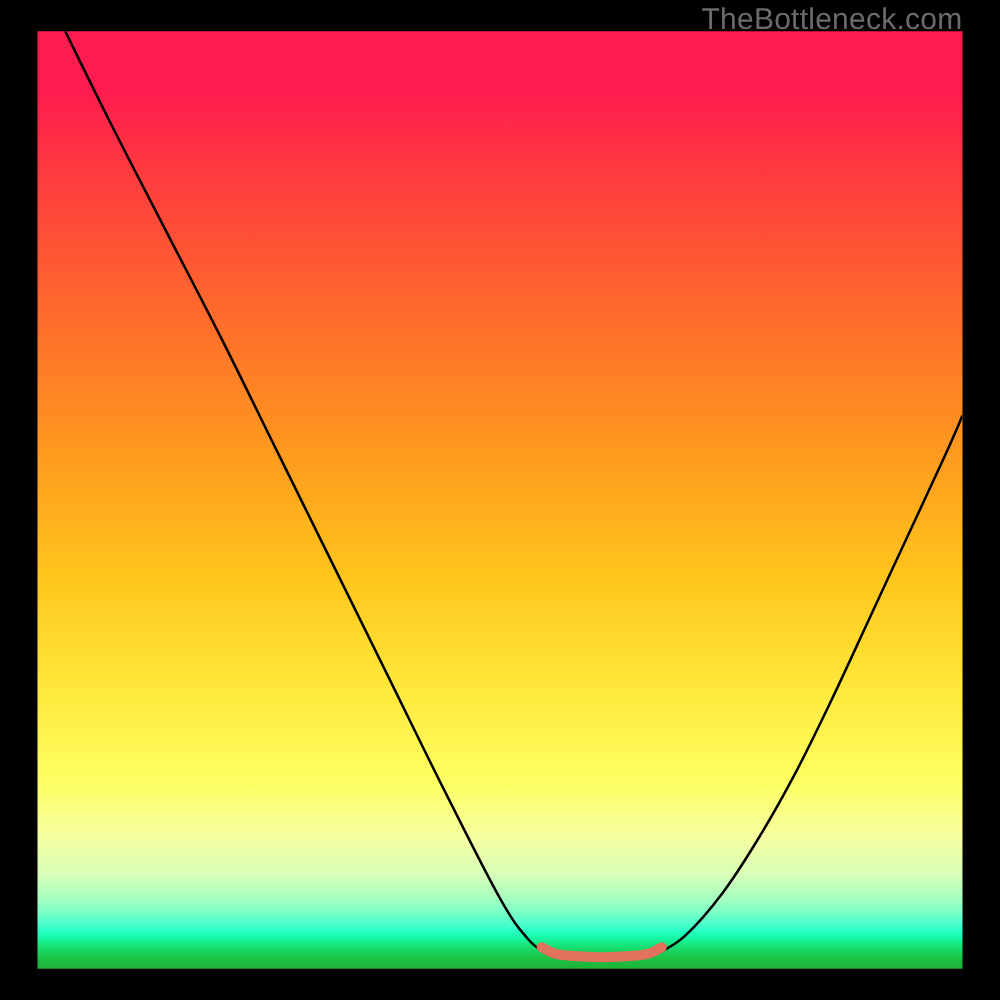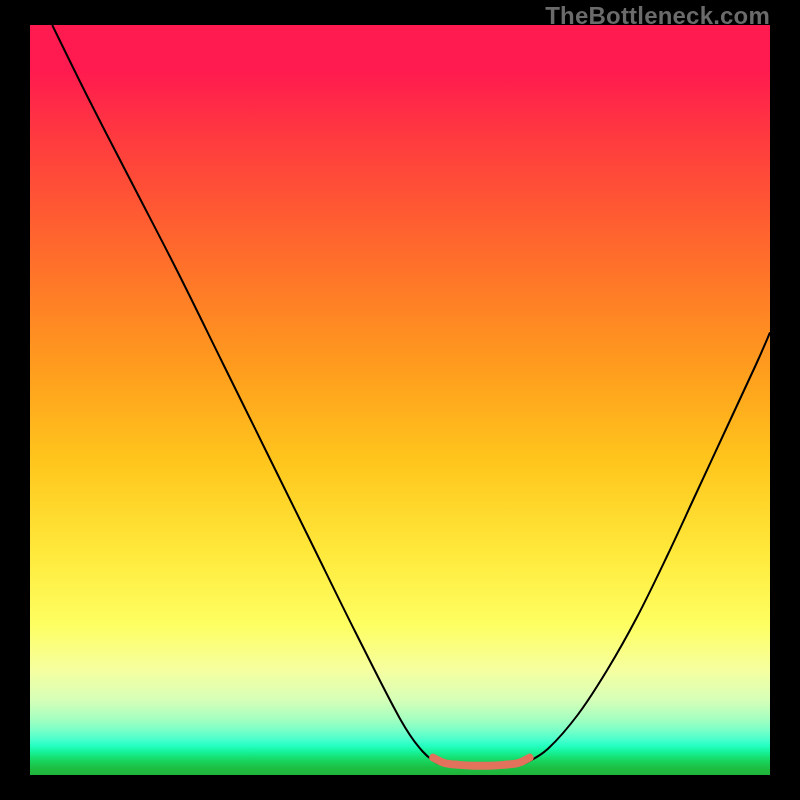--- a/index.html
+++ b/index.html
@@ -53,21 +53,21 @@
     width: 740px;
     height: 750px;
   }
   .watermark {
     position: absolute;
     top: 2px;
     right: 30px;
     color: #6b6b6b;
     font-family: Arial, Helvetica, sans-serif;
     font-size: 24px;
-    font-weight: 700;
+    font-weight: 400;
     letter-spacing: 0.2px;
   }
 </style>
 </head>
 <body>
 
 <div class="frame">
 
   <div class="watermark">TheBottleneck.com</div>
 

